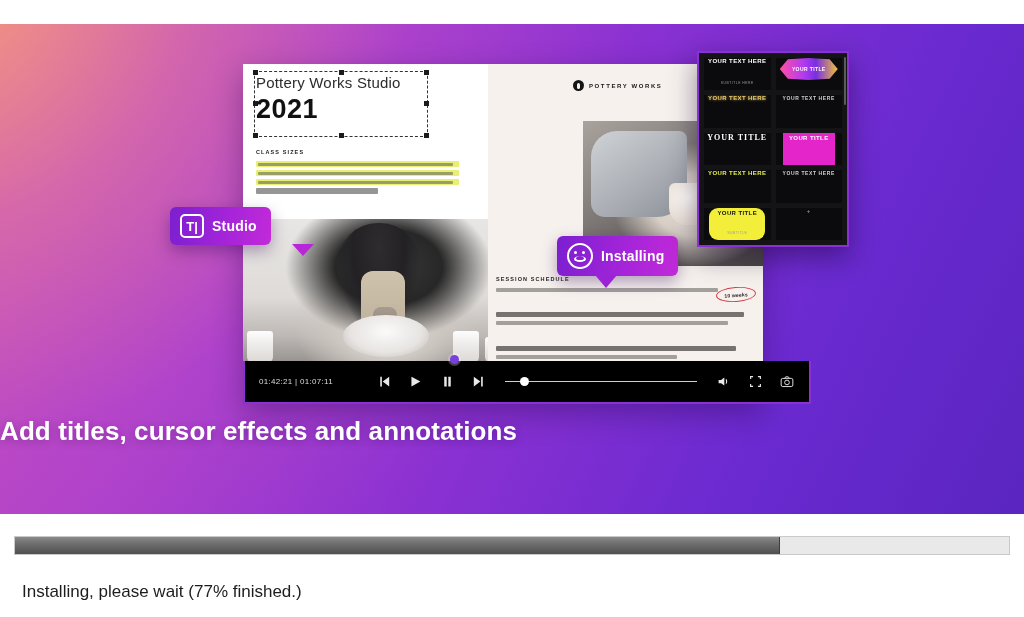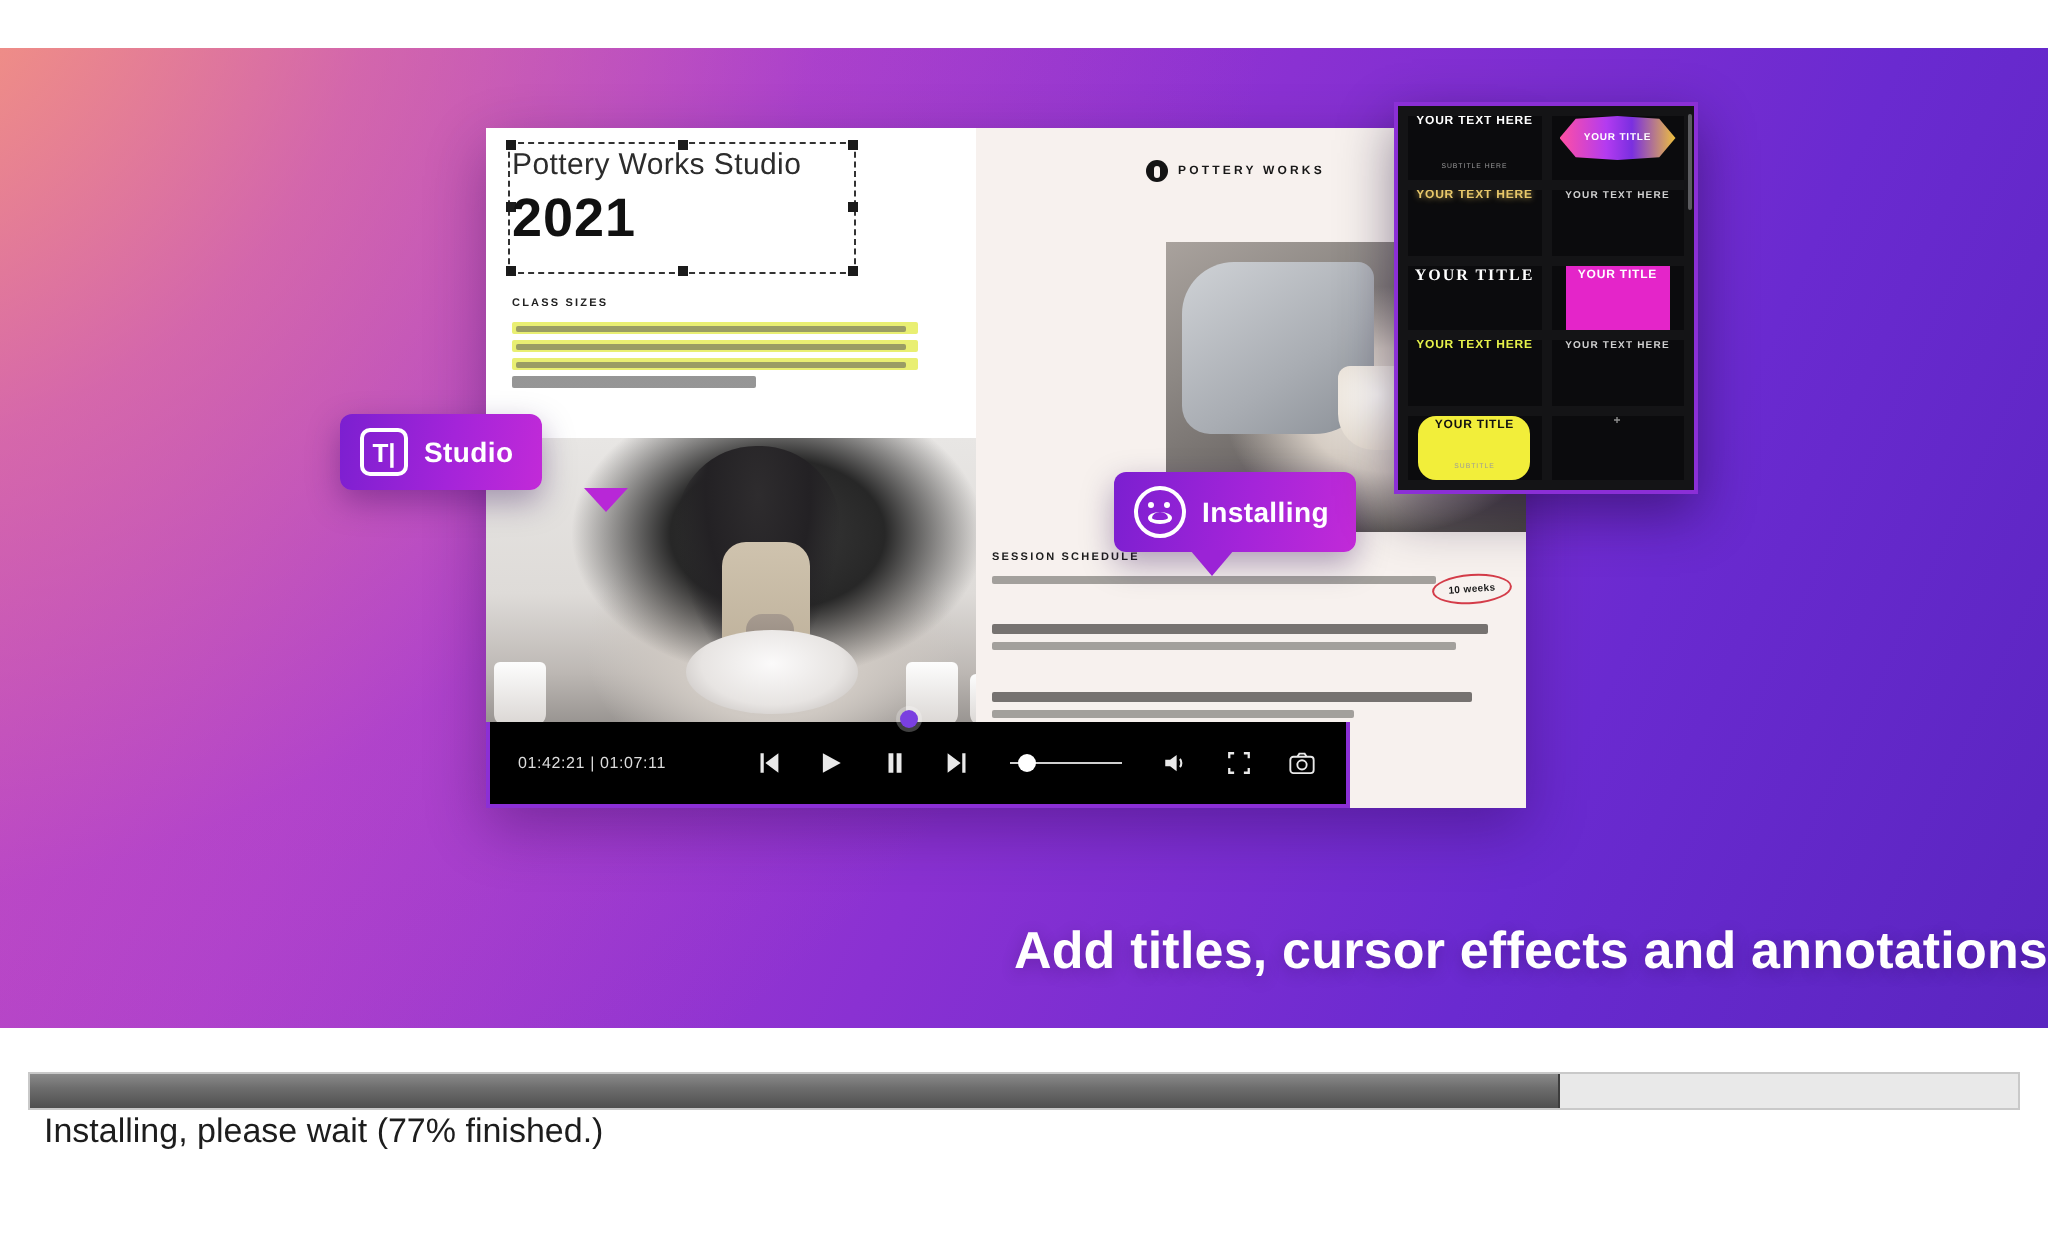--- a/index.html
+++ b/index.html
@@ -148,21 +148,21 @@
   .circle-note {
     position: absolute; left: 228px; top: 223px; width: 40px; height: 15px;
     border: 1.4px solid #d43c49; border-radius: 50%;
     transform: rotate(-4deg);
     display: flex; align-items: center; justify-content: center;
     font-size: 5px; font-weight: 700; color: #1b1b1b; letter-spacing: .2px;
   }
 
   
   .player {
-    position: absolute; left: 243px; top: 337px; width: 432px; height: 43px;
+    position: absolute; left: 243px; top: 337px; width: 568px; height: 43px;
     background: #000; border: 2px solid #8b2fd6; border-top: none;
     display: flex; align-items: center; padding: 17px 10px; gap: 8px;
   }
   .time {
     color: #dcdcdc; font-size: 8px; letter-spacing: .3px;
     font-family: "Liberation Sans", sans-serif; white-space: nowrap;
     width: 108px; padding-left: 4px;
   }
   .ctrl {
     width: 24px; height: 22px; display: flex; align-items: center; justify-content: center;
@@ -251,42 +251,42 @@
   }
   .tpl-grad span { color: #fff; font-size: 5px; }
   .tpl-plus { color: #8d8d8d; font-size: 15px; font-weight: 300; }
   .tpl-scroll {
     position: absolute; right: 1px; top: 4px; width: 2px; height: 48px;
     background: #5b5b5f; border-radius: 2px;
   }
 
   
   .headline {
-    position: absolute; left: 0; top: 436px; width: 1024px;
-    text-align: right; color: #fff;
+    position: absolute; left: 0; top: 392px; width: 1024px;
+    text-align: left; color: #fff;
     font-size: 26px; font-weight: 700; letter-spacing: .1px;
     text-shadow: 0 2px 8px rgba(40,0,70,.28);
   }
 
   
   .footer {
     position: absolute; left: 0; top: 490px; width: 1024px; height: 127px;
     background: #ffffff;
   }
   .progress-outer {
     position: absolute; left: 14px; top: 22px; width: 996px; height: 19px;
     background: #e9e9e9; border: 1px solid #c9c9c9;
   }
   .progress-fill {
     height: 100%;
     background: linear-gradient(180deg,#8a8a8a 0%, #6e6e6e 40%, #4f4f4f 100%);
     border-right: 1px solid #3d3d3d;
   }
   .status {
-    position: absolute; left: 22px; top: 42px;
+    position: absolute; left: 22px; top: 68px;
     font-size: 17px; color: #1d1d1d;
   }
 </style>
 </head>
 <body>
 
 <div id="root">
 
   <div class="promo">
 

